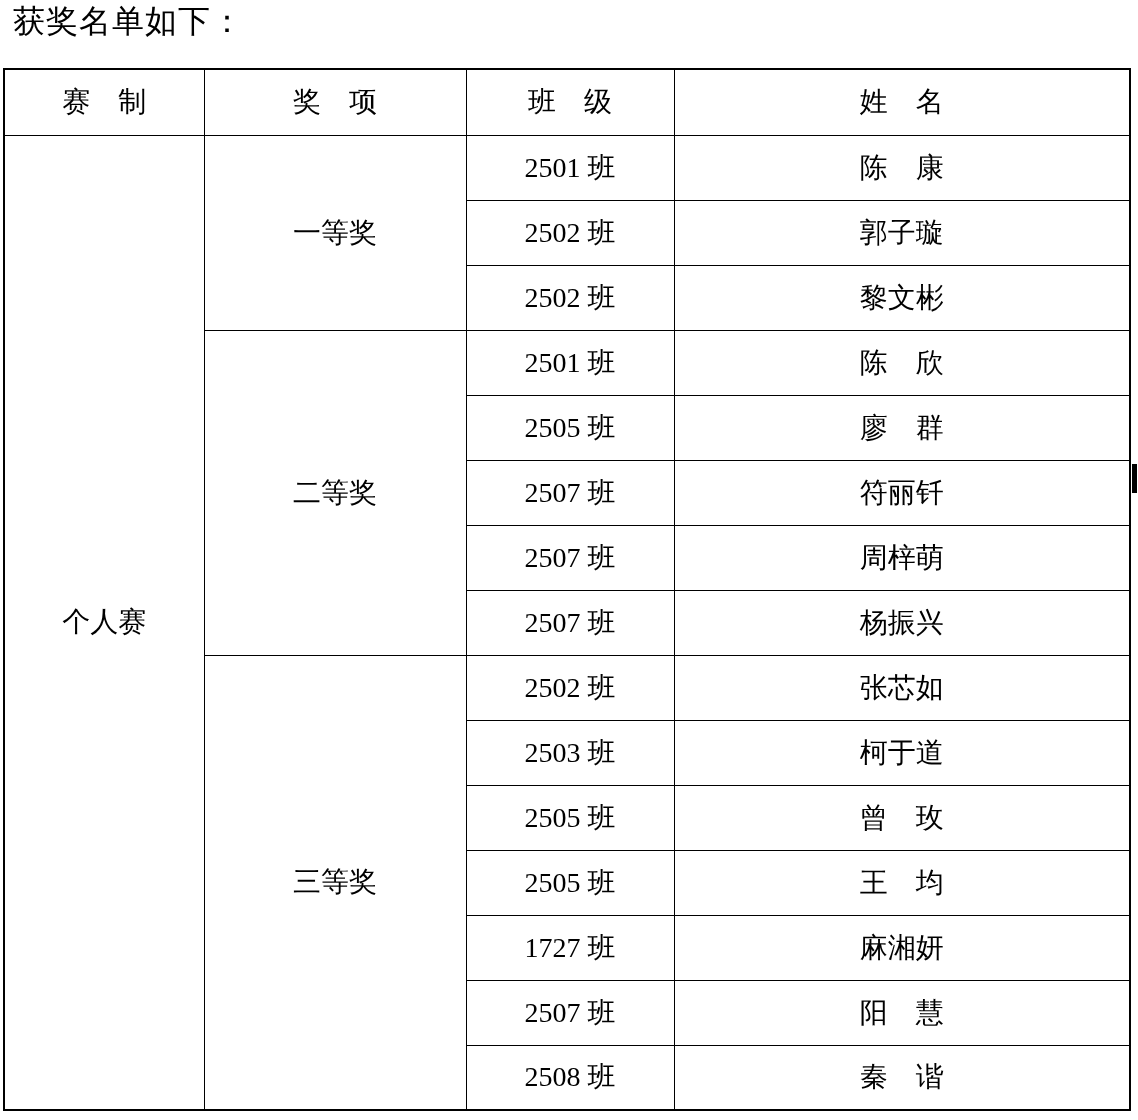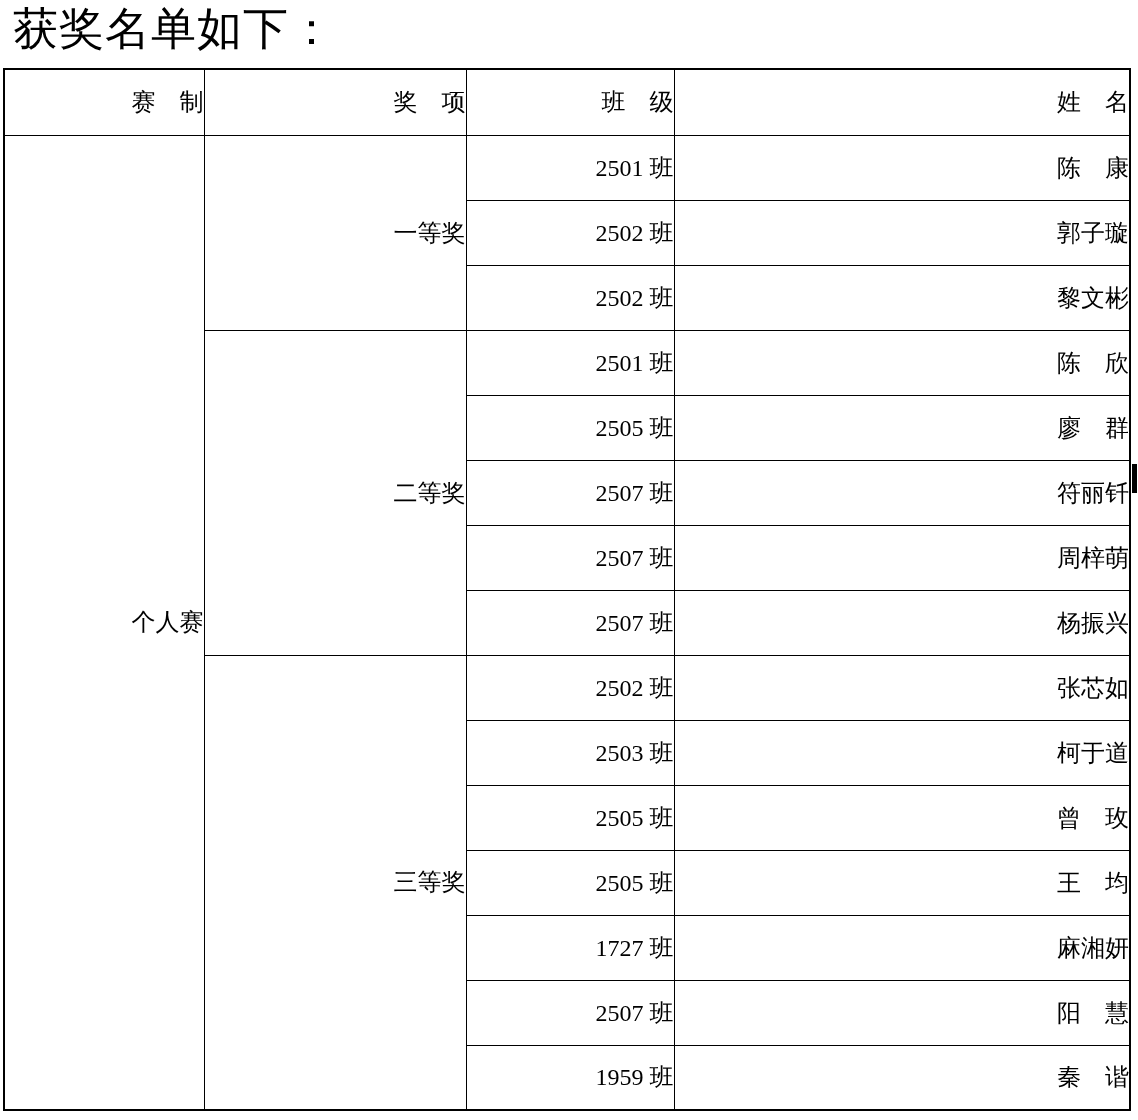--- a/index.html
+++ b/index.html
@@ -9,43 +9,43 @@
     height: 1120px;
     position: relative;
     overflow: hidden;
     font-family: "Liberation Serif", "DejaVu Serif", serif;
     color: #000000;
   }
   .doc-title {
     position: absolute;
     left: 13px;
     top: 2px;
-    font-size: 45px;
+    font-size: 32px;
     line-height: 1.2;
     letter-spacing: 1px;
     white-space: pre;
   }
   table.award-table {
     position: absolute;
     left: 3px;
     top: 68px;
     width: 1126px;
     table-layout: fixed;
     border-collapse: collapse;
     border: 2.5px solid #000000;
   }
   .award-table col.c1 { width: 200px; }
   .award-table col.c2 { width: 262px; }
   .award-table col.c3 { width: 208px; }
   .award-table col.c4 { width: 456px; }
   .award-table th, .award-table td {
     border: 1.5px solid #000000;
-    text-align: right;
+    text-align: center;
     vertical-align: middle;
-    font-size: 24px;
+    font-size: 28px;
     font-weight: normal;
     padding: 0;
     white-space: pre;
     overflow: hidden;
   }
   tr.hdr-row { height: 66px; }
   tr.data-row { height: 65px; }
   .cursor-mark {
     position: absolute;
     left: 1132px;
@@ -131,19 +131,19 @@
     </tr>
     <tr class="data-row">
       <td>1727 班</td>
       <td>麻湘妍</td>
     </tr>
     <tr class="data-row">
       <td>2507 班</td>
       <td>阳　慧</td>
     </tr>
     <tr class="data-row">
-      <td>1959 班</td>
+      <td>2508 班</td>
       <td>秦　谐</td>
     </tr>
   </tbody>
 </table>
 
 <div class="cursor-mark"></div>
 
 </body></html>

